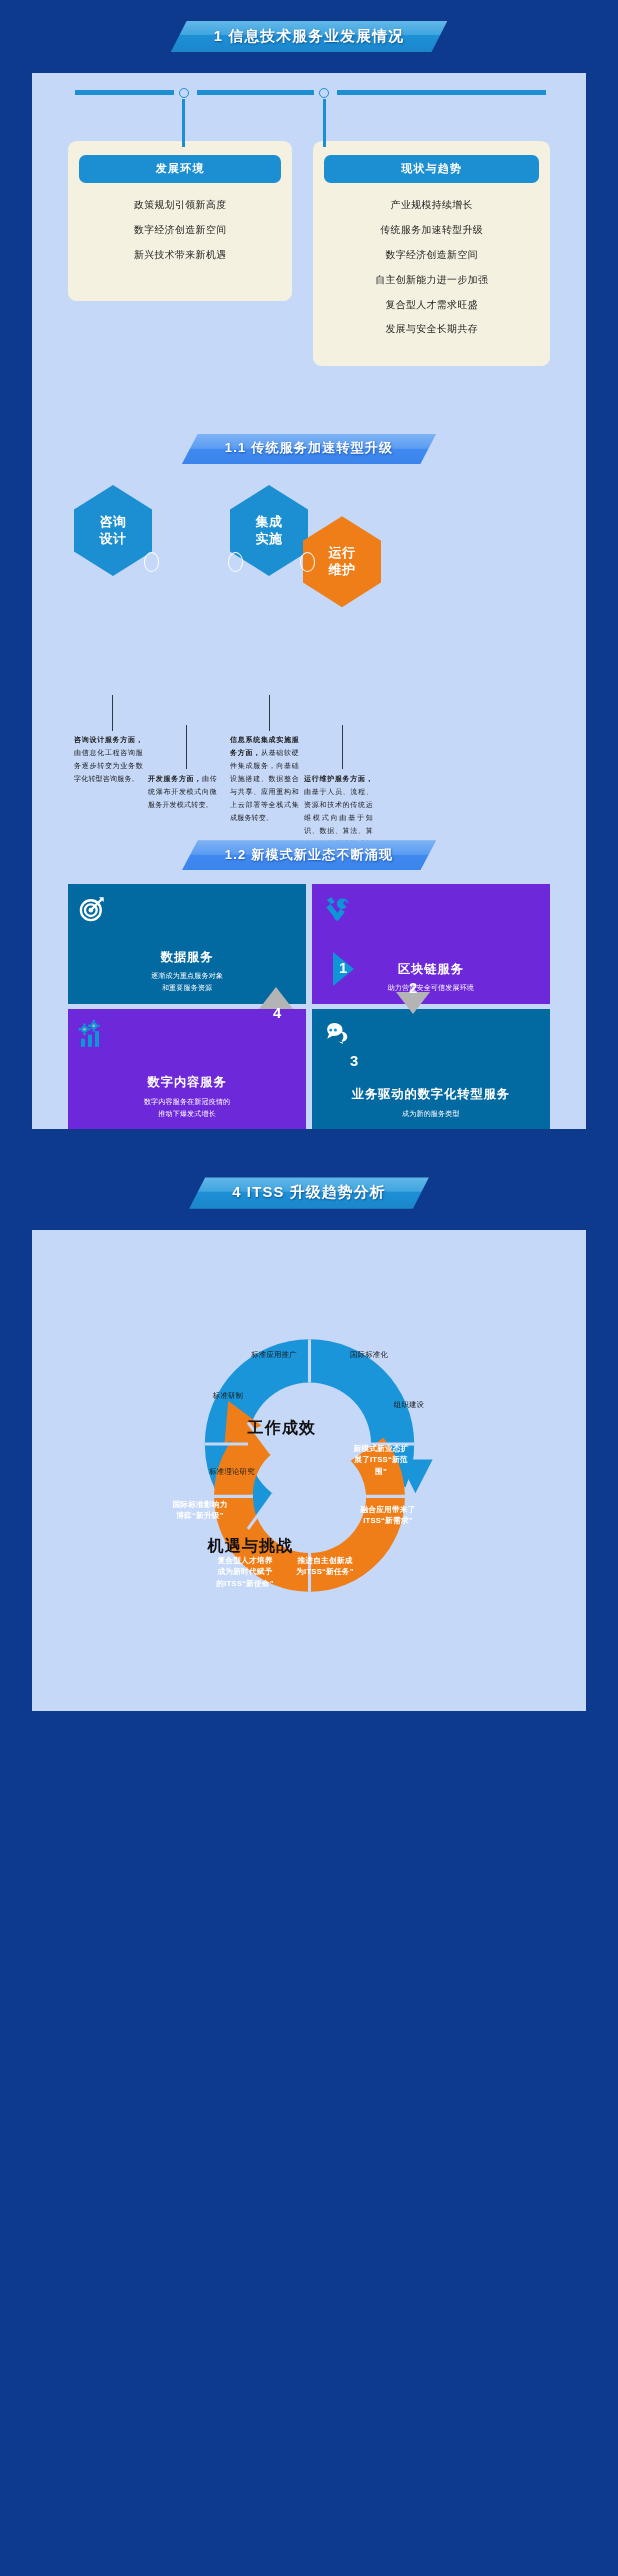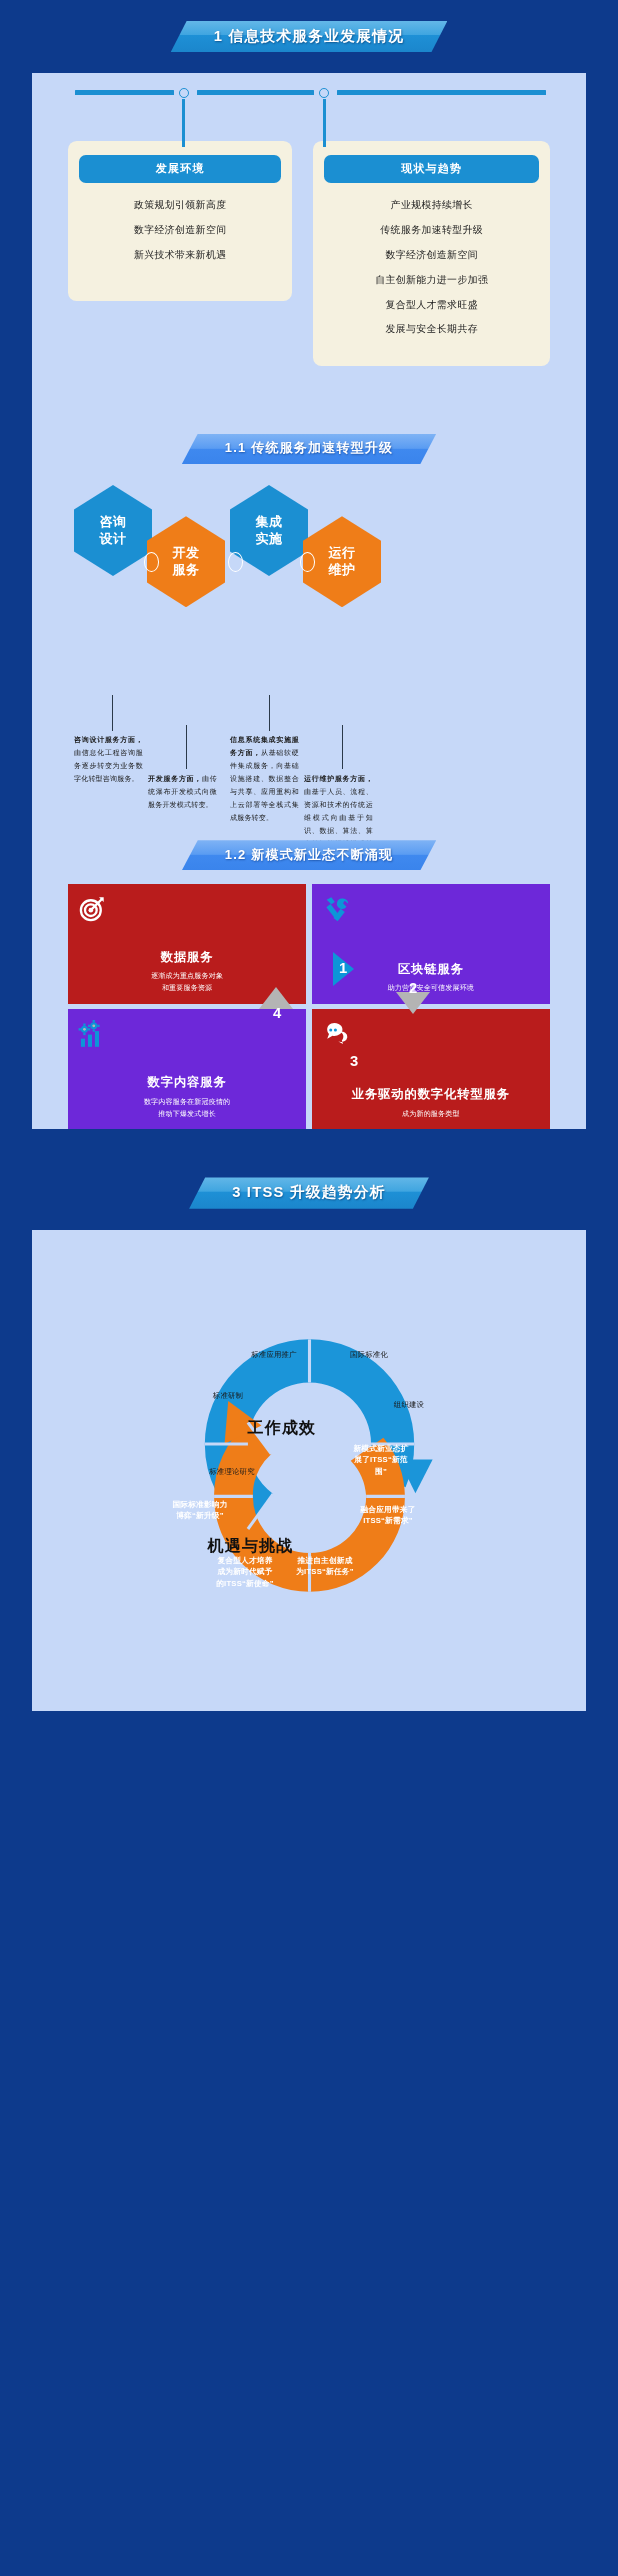--- a/index.html
+++ b/index.html
@@ -155,21 +155,21 @@
     display:grid;
     grid-template-columns:1fr 1fr;
     gap:5.5px;
   }
   .quad {
     height:120px;
     padding:11px 9.9px 9.9px 9.9px;
     position:relative;
     display:flex; flex-direction:column;
   }
-  .quad.blue { background:#b91c1c; }
+  .quad.blue { background:#0369a1; }
   .quad.grey { background:#6d28d9; }
   .quad-icon { width:28px; height:28px; }
   .quad-body { margin-top:auto; text-align:center; }
   .quad-title {
     color:#fff; font-size:12.3px; font-weight:bold; letter-spacing:0.9px; margin-bottom:4.3px;
   }
   .quad-sub { color:#fff; font-size:7px; line-height:1.7; letter-spacing:0.2px; }
   .arrow-num {
     position:absolute; z-index:9;
     color:#fff; font-size:14.8px; font-weight:bold;
@@ -260,24 +260,20 @@
     </div>
 
     <div class="banner-wrap">
       <div class="banner b2">1.1 传统服务加速转型升级</div>
     </div>
 
     <div class="hex-area">
       <div class="hex blue h1">
         <span>咨询</span>
         <span>设计</span>
-      </div>
-      <div class="hex orange h2">
-        <span>开发</span>
-        <span>服务</span>
       </div>
       <div class="hex blue h3">
         <span>集成</span>
         <span>实施</span>
       </div>
       <div class="hex orange h4">
         <span>运行</span>
         <span>维护</span>
       </div>
       <div class="hex-ring r1"></div>
@@ -393,21 +389,21 @@
 
       <div class="arrow-num num1">1</div>
       <div class="arrow-num num2">2</div>
       <div class="arrow-num num4">4</div>
       <div class="arrow-num num3">3</div>
     </div>
   </div>
 
   <div class="banner-sep"></div>
   <div class="banner-wrap">
-    <div class="banner b3">3  ITSS 升级趋势分析</div>
+    <div class="banner b3">4  ITSS 升级趋势分析</div>
   </div>
   <div class="banner-sep"></div>
 
   <div class="circle-panel">
     <div class="circle-wrap">
 
       <svg width="493" height="431" viewBox="0 0 800 700">
 
         <g fill="#1b95d9">
           <path d="M400 150 A170 170 0 0 1 570 320 L500 320 A100 100 0 0 0 400 220 Z"></path>

